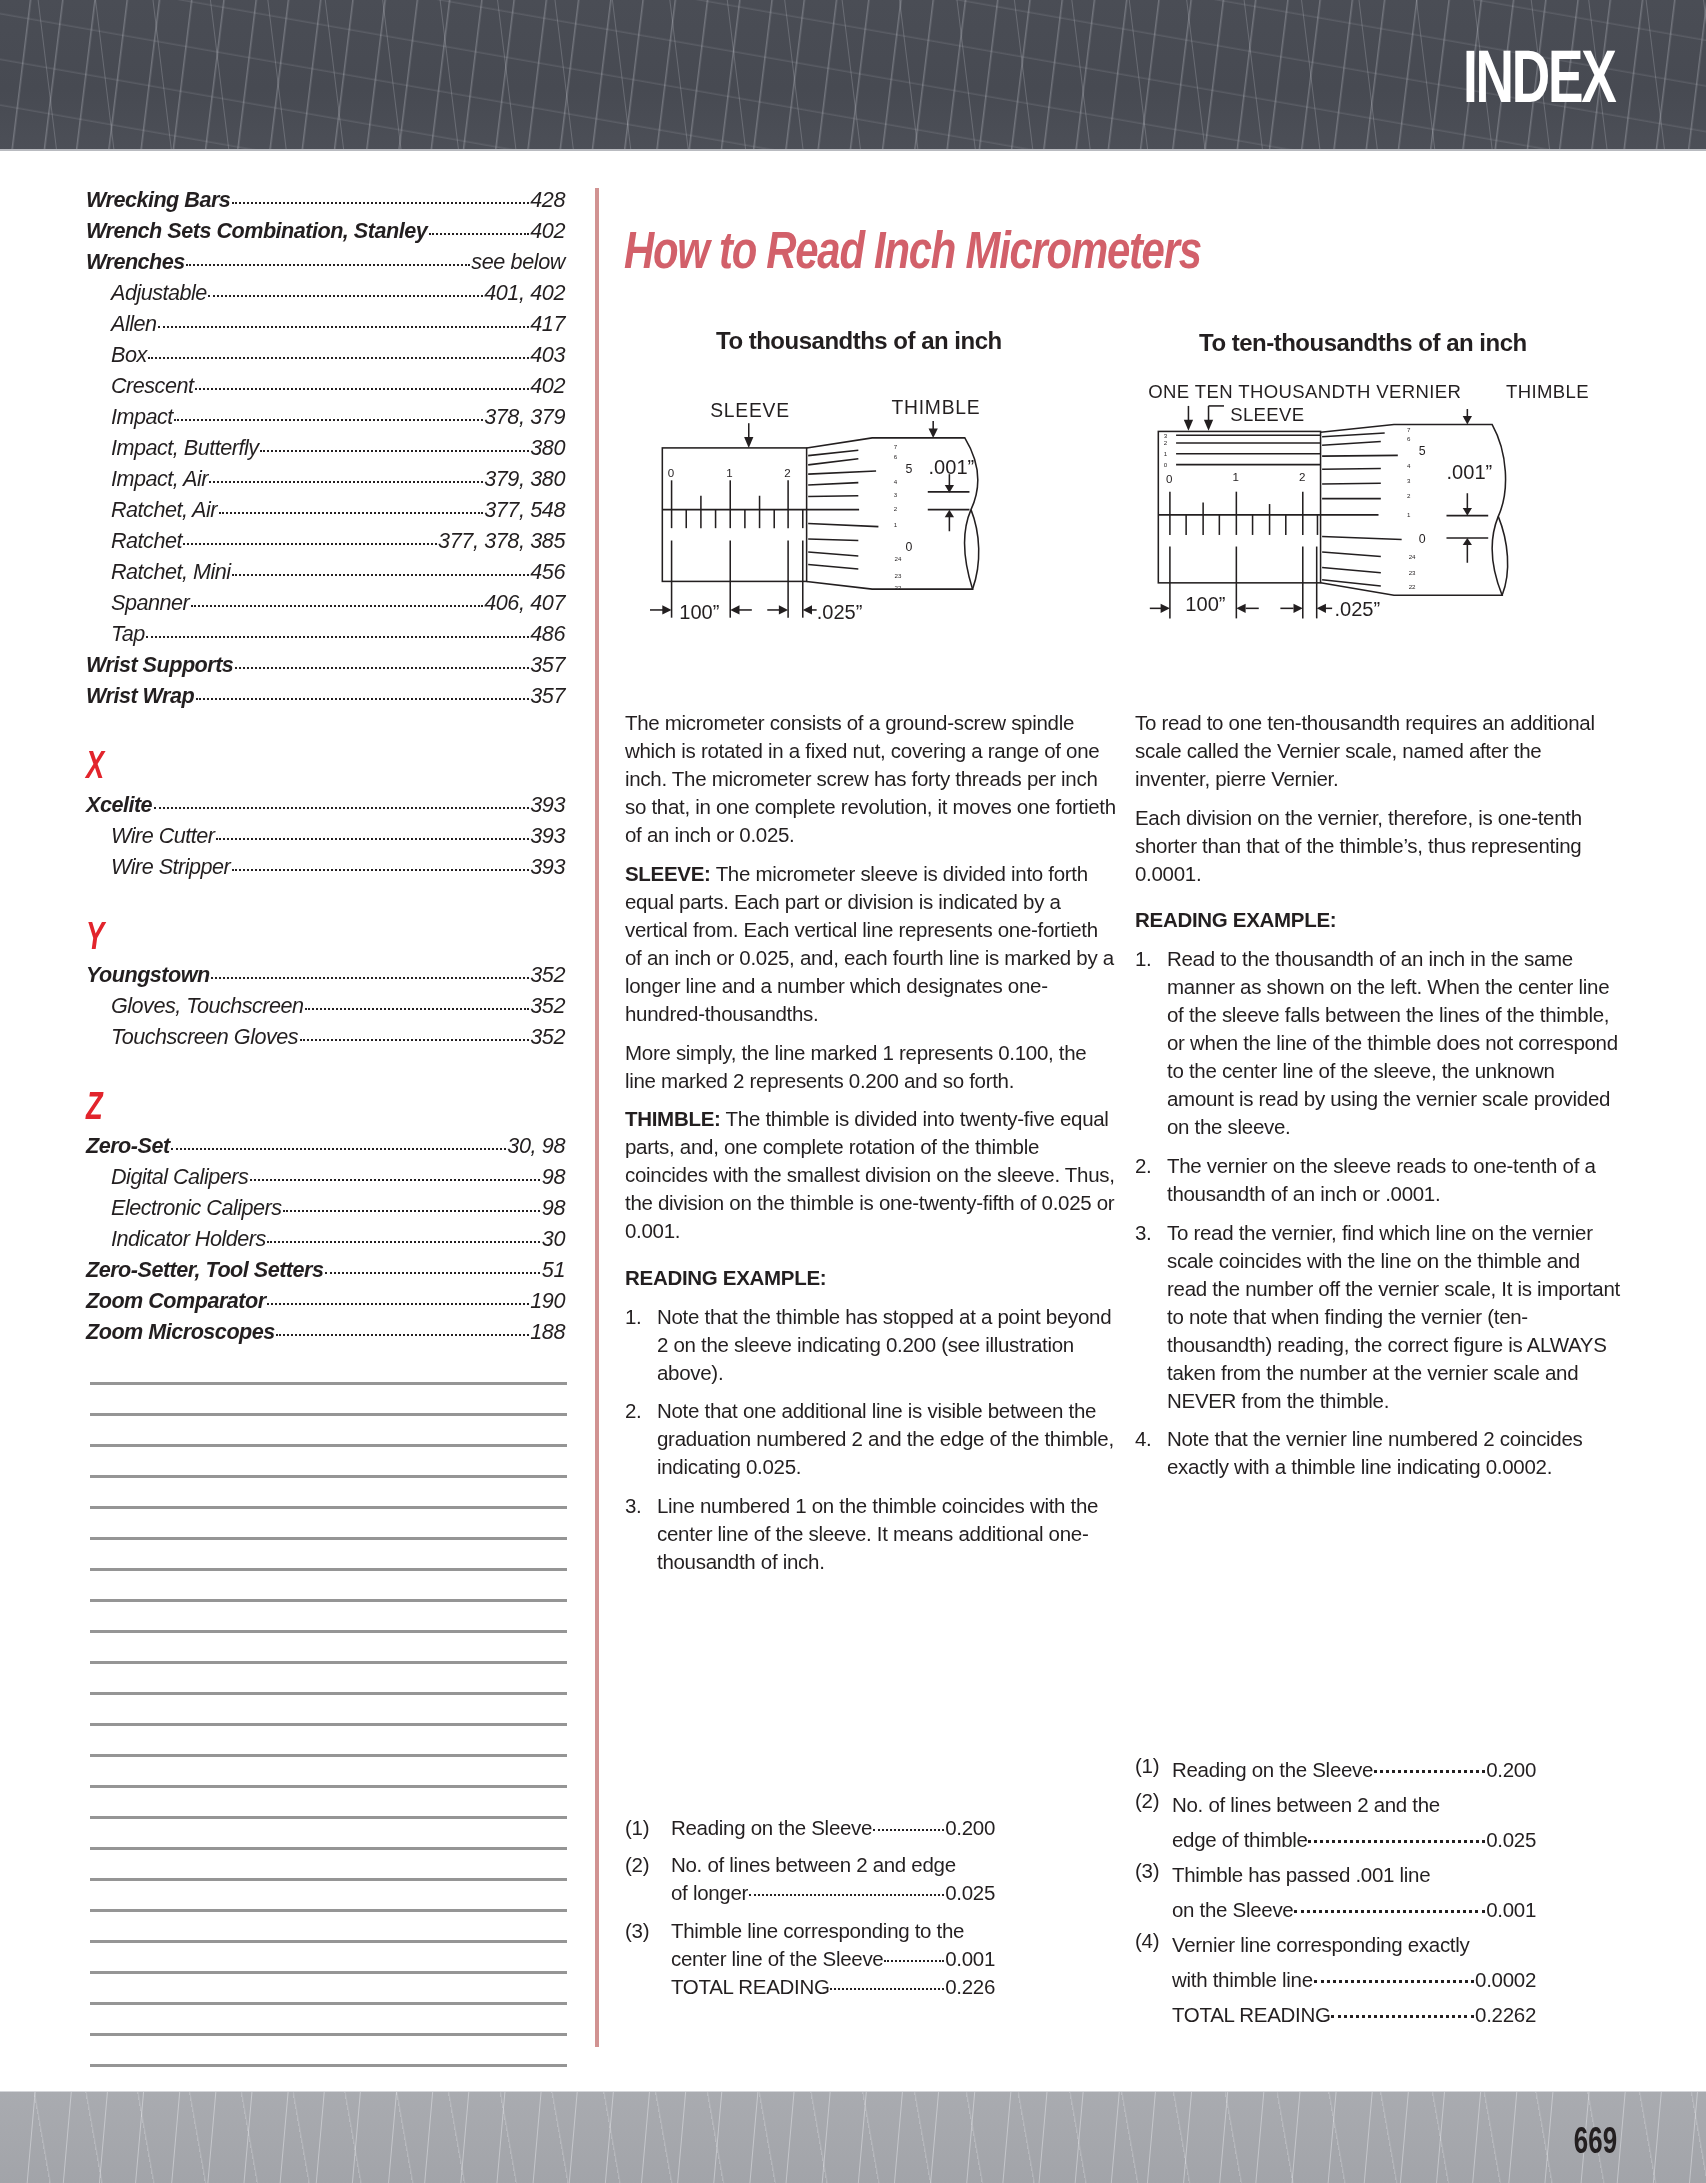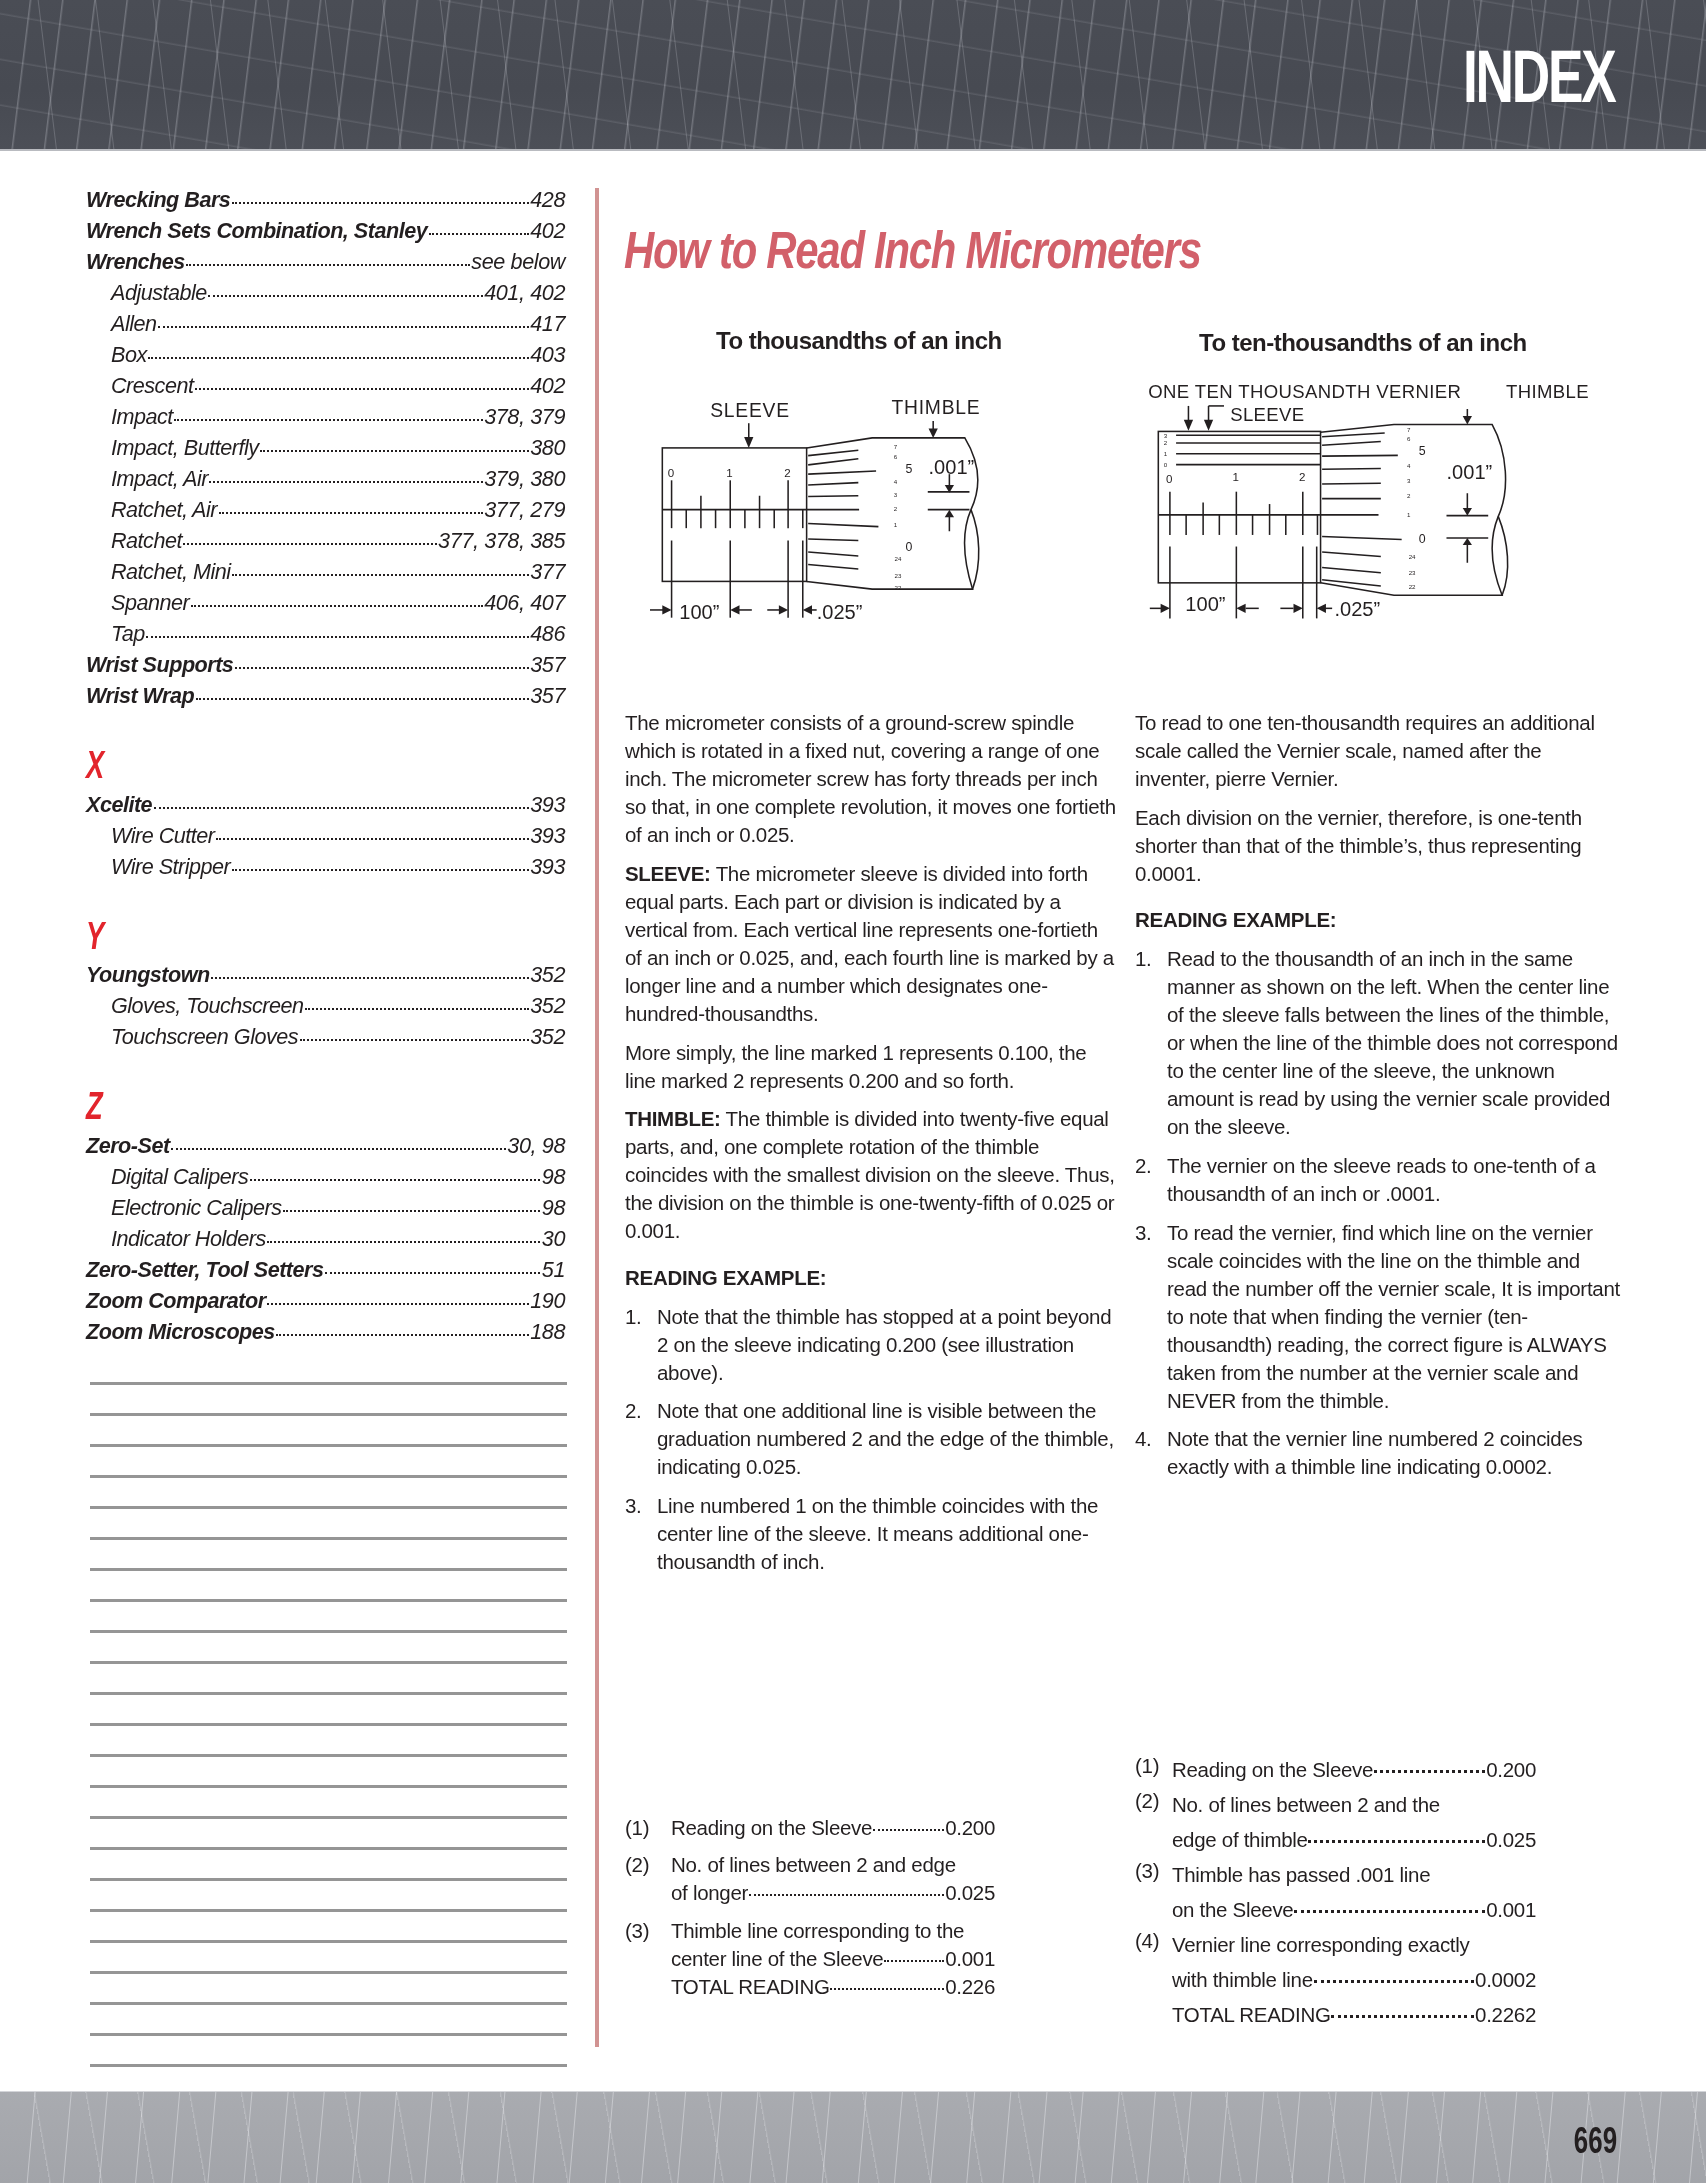--- a/index.html
+++ b/index.html
@@ -162,31 +162,31 @@
       <span class="page">380</span>
     </div>
     <div class="idx-row sub">
       <span class="label">Impact, Air</span>
       <span class="dots"></span>
       <span class="page">379, 380</span>
     </div>
     <div class="idx-row sub">
       <span class="label">Ratchet, Air</span>
       <span class="dots"></span>
-      <span class="page">377, 279</span>
+      <span class="page">377, 548</span>
     </div>
     <div class="idx-row sub">
       <span class="label">Ratchet</span>
       <span class="dots"></span>
       <span class="page">377, 378, 385</span>
     </div>
     <div class="idx-row sub">
       <span class="label">Ratchet,  Mini</span>
       <span class="dots"></span>
-      <span class="page">377</span>
+      <span class="page">456</span>
     </div>
     <div class="idx-row sub">
       <span class="label">Spanner</span>
       <span class="dots"></span>
       <span class="page">406, 407</span>
     </div>
     <div class="idx-row sub">
       <span class="label">Tap</span>
       <span class="dots"></span>
       <span class="page">486</span>

